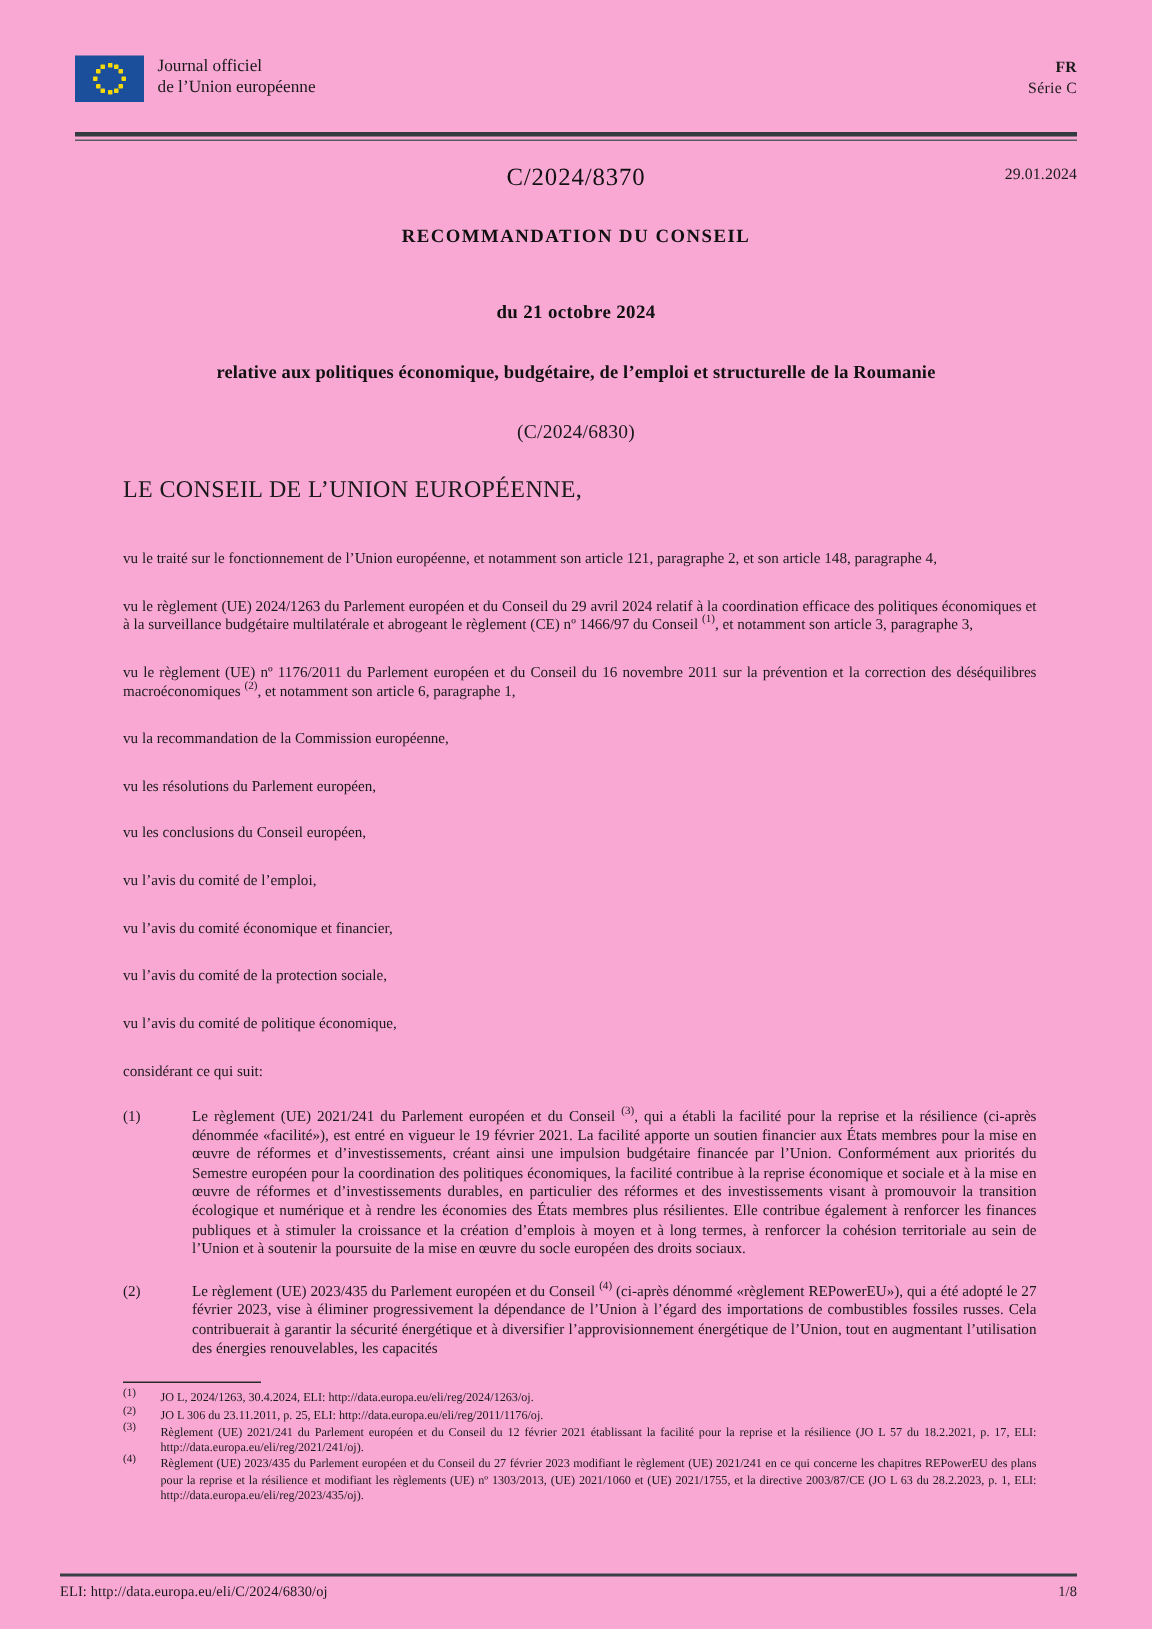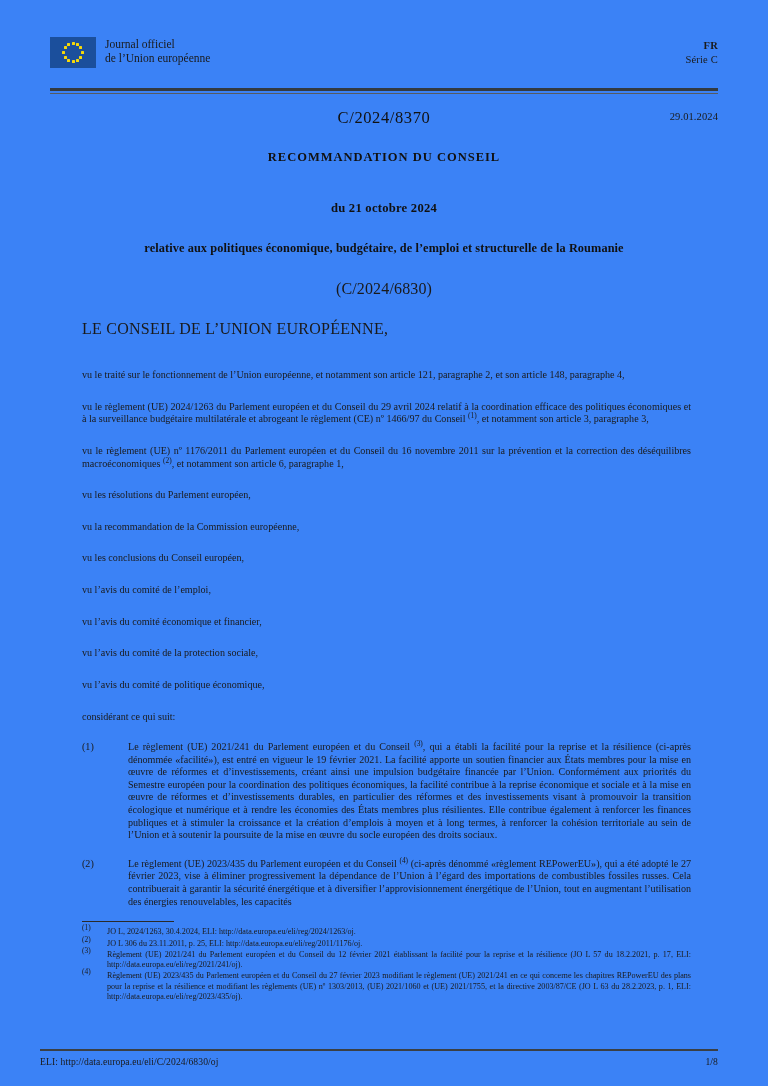--- a/index.html
+++ b/index.html
@@ -15,21 +15,21 @@
     font-family: "Liberation Serif", "DejaVu Serif", serif;
     color: #1a1a1a;
     overflow: hidden;
   }
 
   .page {
     position: absolute;
     left: 0; top: 0;
     width: 768px;
     height: 1086px;
-    background: #3b82f6;
+    background: #f9a8d4;
     box-sizing: border-box;
     padding: 0 50px;
   }
 
   
   .masthead {
     position: relative;
     height: 46px;
     padding-top: 36px;
     display: flex;
@@ -120,21 +120,21 @@
     color: #111;
   }
   .doc-subject {
     font-size: 12.3px;
     font-weight: bold;
     letter-spacing: 0.1px;
     margin-bottom: 24px;
     color: #111;
   }
   .doc-ref {
-    font-size: 16px;
+    font-size: 13px;
     letter-spacing: 0.15px;
     color: #1a1a1a;
   }
 
   
   .body-text {
     margin-top: 25px;
     padding: 0 27px 0 32px;
     font-size: 10.1px;
     line-height: 12.6px;
@@ -279,22 +279,22 @@
   </div>
 
   <div class="body-text">
 
     <div class="preamble-heading smallcaps-head">LE CONSEIL DE L’UNION EUROPÉENNE,</div>
 
     <div id="clauses">
         <div class="clause">vu le traité sur le fonctionnement de l’Union européenne, et notamment son article 121, paragraphe 2, et son article 148, paragraphe 4,</div>
         <div class="clause">vu le règlement (UE) 2024/1263 du Parlement européen et du Conseil du 29 avril 2024 relatif à la coordination efficace des politiques économiques et à la surveillance budgétaire multilatérale et abrogeant le règlement (CE) nº 1466/97 du Conseil <sup class="fn">(1)</sup>, et notamment son article 3, paragraphe 3,</div>
         <div class="clause">vu le règlement (UE) nº 1176/2011 du Parlement européen et du Conseil du 16 novembre 2011 sur la prévention et la correction des déséquilibres macroéconomiques <sup class="fn">(2)</sup>, et notamment son article 6, paragraphe 1,</div>
+        <div class="clause">vu la recommandation de la Commission européenne,</div>
         <div class="clause">vu les résolutions du Parlement européen,</div>
-        <div class="clause">vu la recommandation de la Commission européenne,</div>
         <div class="clause">vu les conclusions du Conseil européen,</div>
         <div class="clause">vu l’avis du comité de l’emploi,</div>
         <div class="clause">vu l’avis du comité économique et financier,</div>
         <div class="clause">vu l’avis du comité de la protection sociale,</div>
         <div class="clause">vu l’avis du comité de politique économique,</div>
       </div>
 
     <div class="considerant">considérant ce qui suit:</div>
 
     <div id="recitals">

